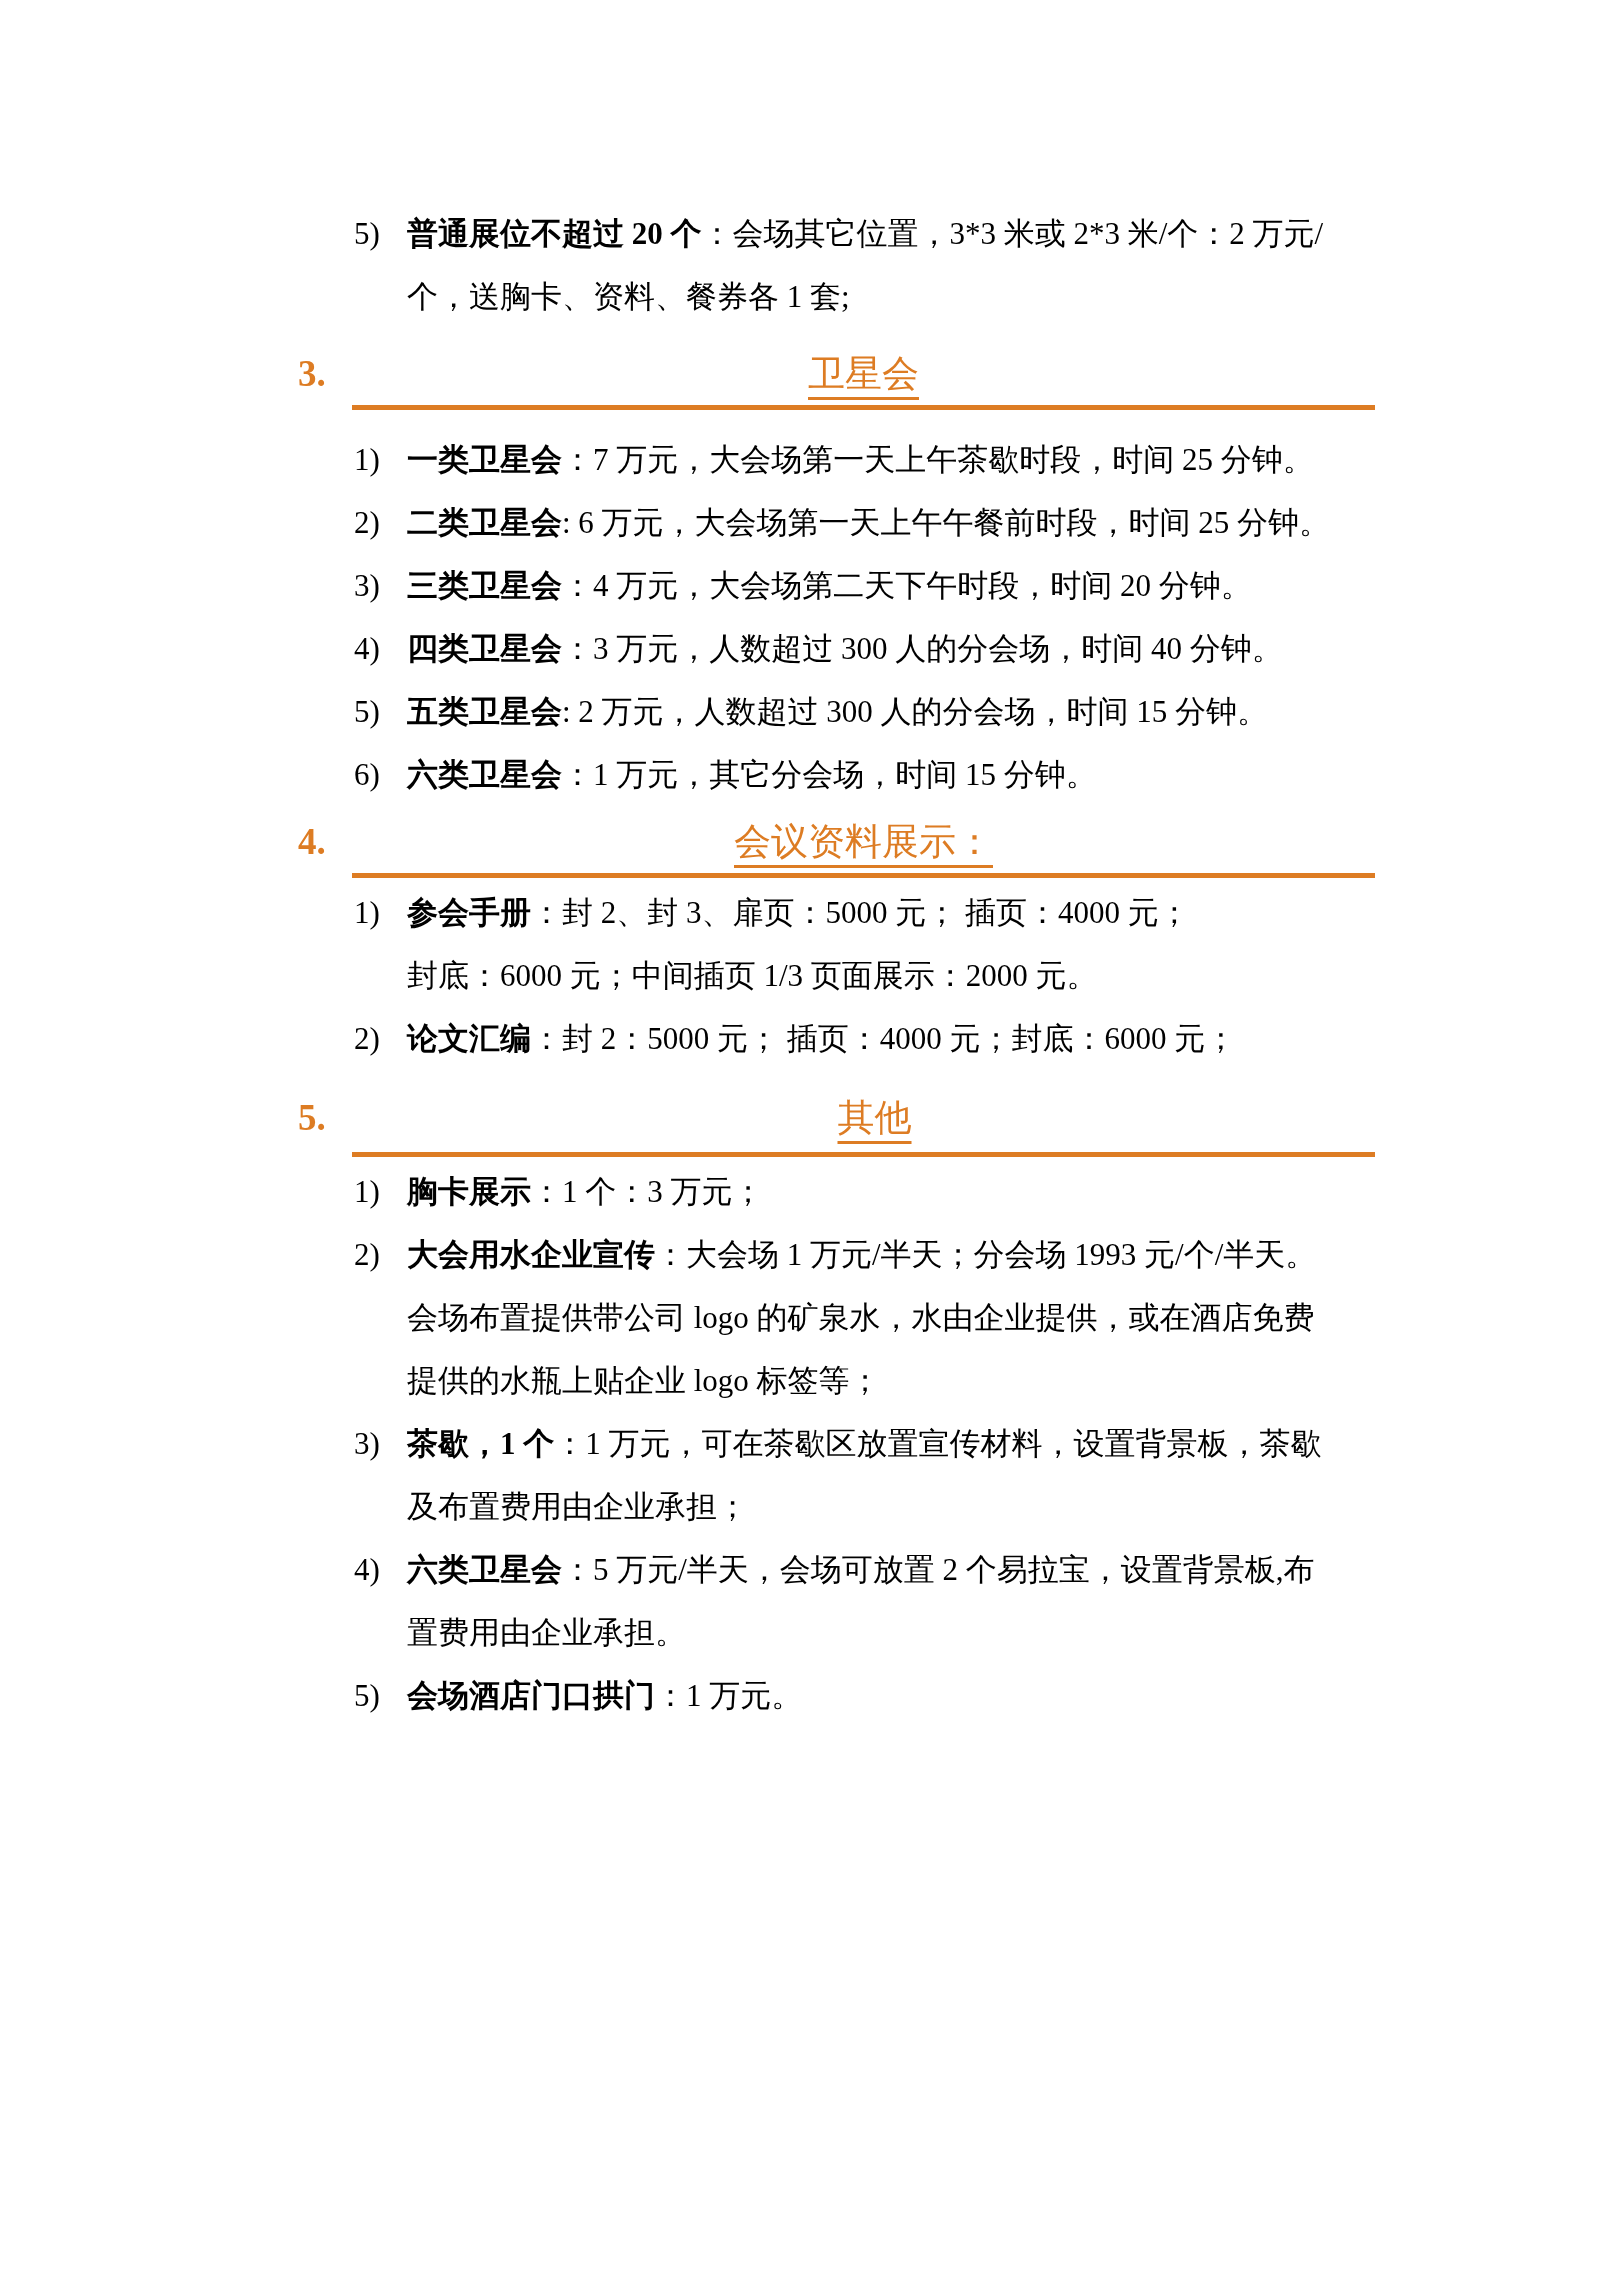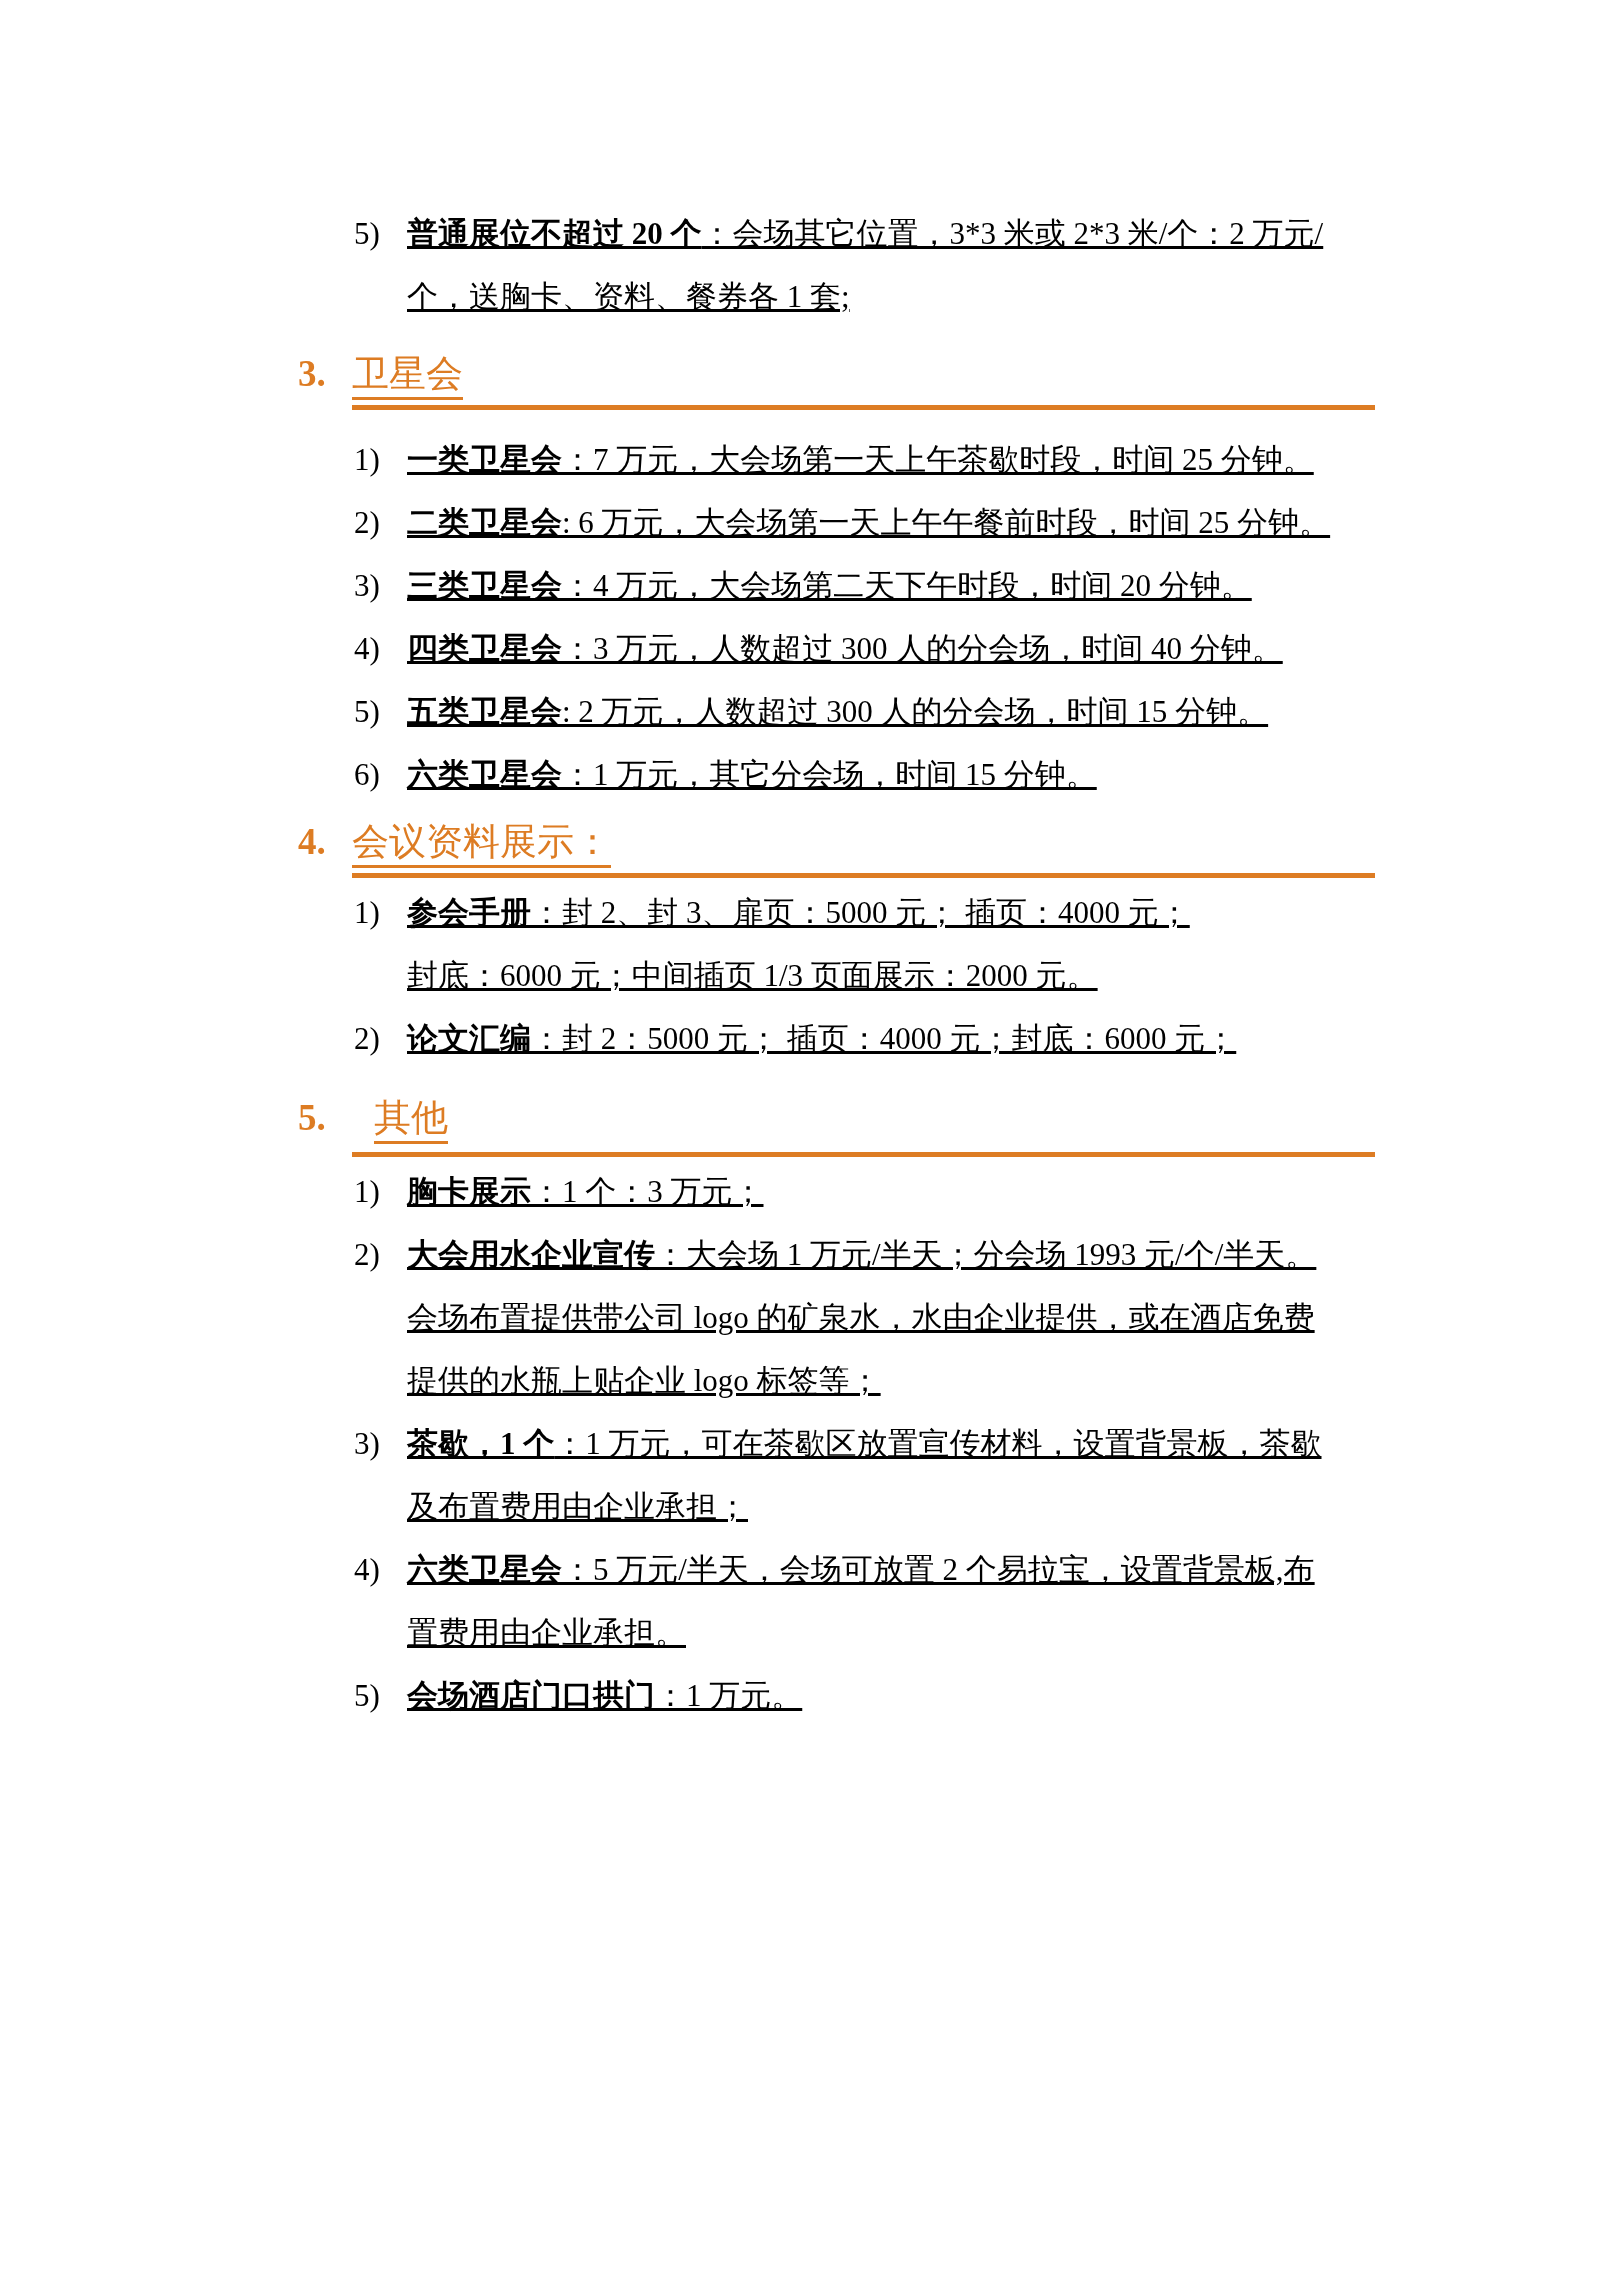--- a/index.html
+++ b/index.html
@@ -10,21 +10,21 @@
     color:#000;
     font-family:"Liberation Serif","DejaVu Serif",serif;
     font-size:31px;
     overflow:hidden;
   }
   .content {
     position:absolute;
     left:298px; top:202px;
     width:1077px;
   }
-  .line { line-height:63px; white-space:nowrap;text-decoration:underline; }
+  .line { line-height:63px; white-space:nowrap; }
   .item { position:relative; padding-left:109px; }
   .item .num {
     position:absolute; left:56px; top:0;
     line-height:63px;
   }
   .b { font-weight:bold; }
   .note { margin-left:56px; }
 
   .heading {
     display:flex;
@@ -37,20 +37,21 @@
     font-weight:bold;
     line-height:51px;
     flex:0 0 auto;
   }
   .h-body {
     flex:1;
     line-height:51px;
     border-bottom:5.9px solid #DD7C23;
     padding-bottom:6.5px;
     white-space:nowrap;
+    text-align:center;
   }
   .h-title {
     text-decoration:underline;
     text-decoration-thickness:3.3px;
     text-underline-offset:10.5px;
   }
   .h3 { margin:19.6px 0 17.7px 0; }
   .h4 { margin:9.8px 0 3.3px 0; }
   .h5 { margin:21.6px 0 2.6px 0; }
   .h5 .h-title { padding-left:22px;font-family:Liberation Mono, monospace; }

